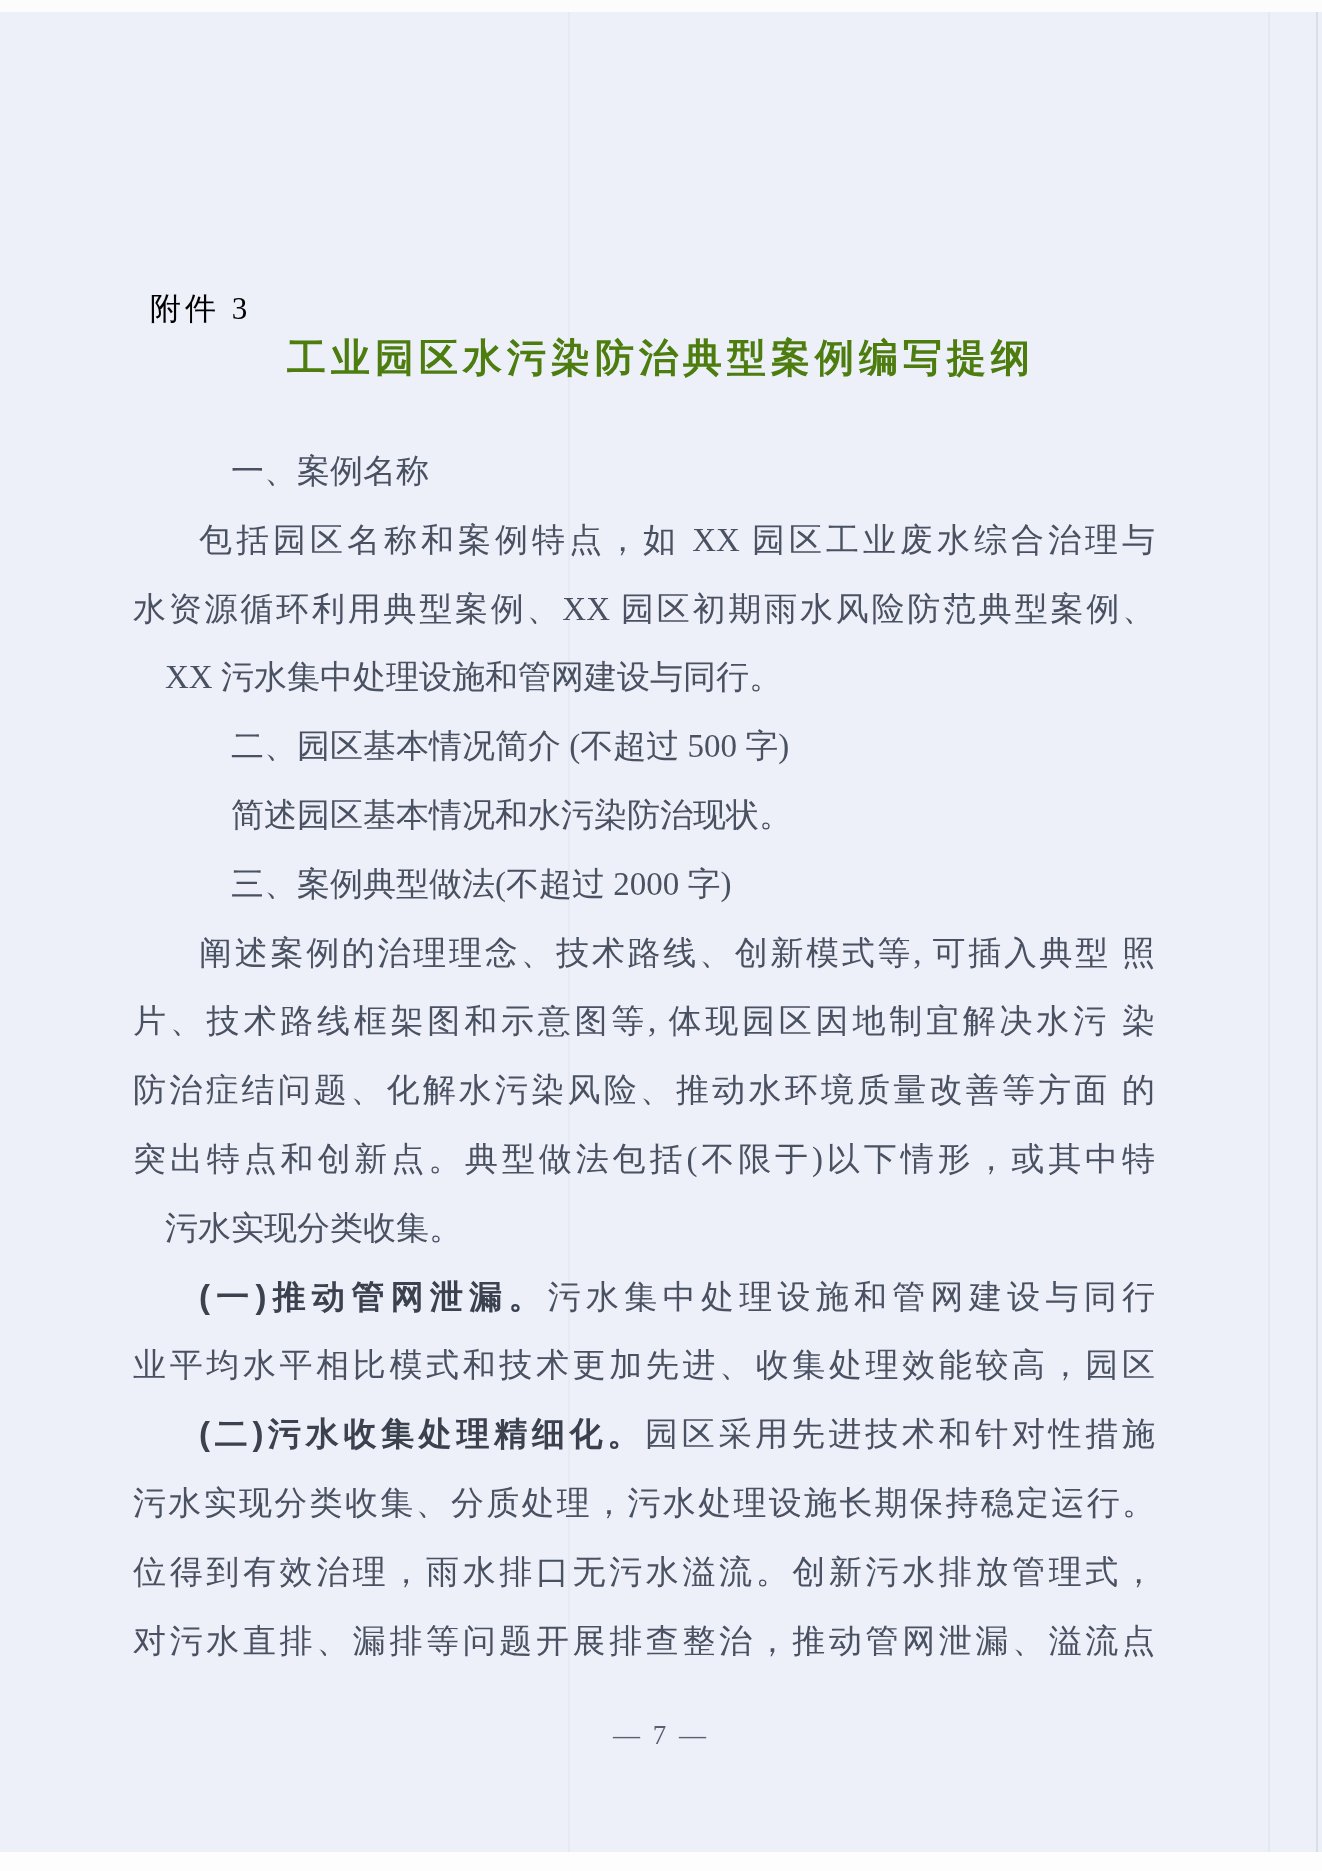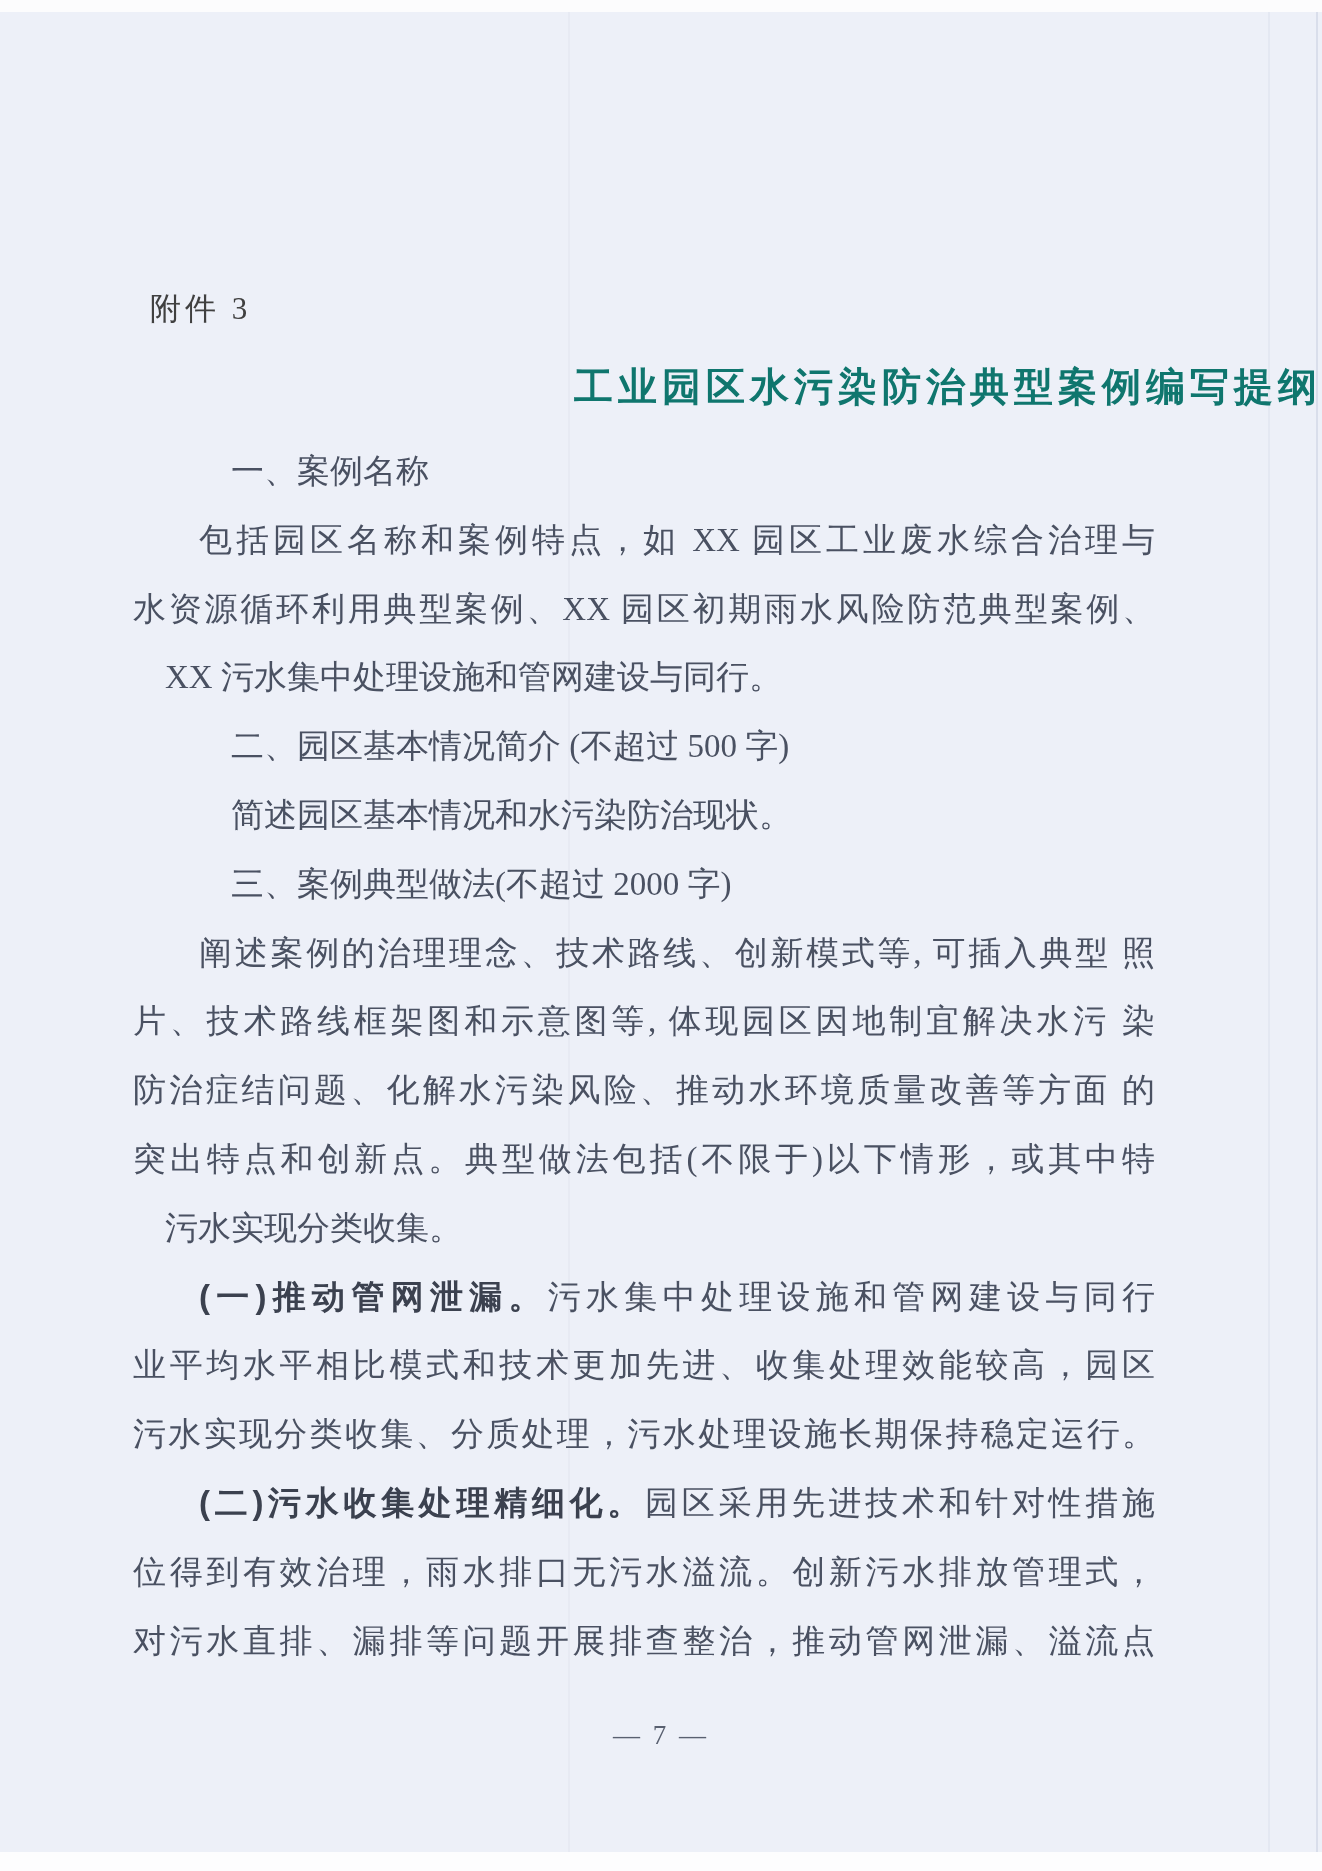--- a/index.html
+++ b/index.html
@@ -22,33 +22,33 @@
   .scan-line.a { left: 1316px; background: rgba(185, 192, 212, 0.38); }
   .scan-line.b { left: 1268px; background: rgba(198, 204, 222, 0.22); }
   .scan-line.c { left: 568px;  background: rgba(203, 208, 224, 0.18); }
 
   .attachment {
     position: absolute;
     left: 150px;
     top: 288px;
     font-size: 31px;
     letter-spacing: 4px;
-    color: #404040;
+    color: #000000;
   }
 
   .doc-title {
     position: absolute;
-    top: 360px;
+    top: 331px;
     left: 0;
     width: 100%;
-    text-align: right;
+    text-align: center;
     font-size: 39px;
     font-weight: bold;
     letter-spacing: 5px;
-    color: #0f766e;
+    color: #4d7c0f;
   }
 
   .content {
     position: absolute;
     left: 133px;
     top: 437px;
     width: 1022px;
     font-size: 33px;
     line-height: 68.8px;
     color: #4a5162;
@@ -109,25 +109,25 @@
     <div class="line indent full">阐述案例的治理理念、技术路线、创新模式等, 可插入典型 照</div>
     <div class="line full">片、技术路线框架图和示意图等, 体现园区因地制宜解决水污 染</div>
     <div class="line full">防治症结问题、化解水污染风险、推动水环境质量改善等方面 的</div>
     <div class="line full">突出特点和创新点。典型做法包括(不限于)以下情形，或其中特</div>
     <div class="line nat">污水实现分类收集。</div>
 
     <div class="line indent full">
       <span class="lead">(一)推动管网泄漏。</span><span>污水集中处理设施和管网建设与同行</span>
     </div>
     <div class="line full">业平均水平相比模式和技术更加先进、收集处理效能较高，园区</div>
-    <div class="line full">污水实现分类收集、分质处理，污水处理设施长期保持稳定运行。</div>
-
     <div class="line indent full">
       <span class="lead">(二)污水收集处理精细化。</span><span>园区采用先进技术和针对性措施</span>
     </div>
+
+    <div class="line full">污水实现分类收集、分质处理，污水处理设施长期保持稳定运行。</div>
     <div class="line full">位得到有效治理，雨水排口无污水溢流。创新污水排放管理式，</div>
     <div class="line full">对污水直排、漏排等问题开展排查整治，推动管网泄漏、溢流点</div>
 
   </div>
 
   <div class="page-number">— 7 —</div>
 
 </div>
 
 </body></html>

